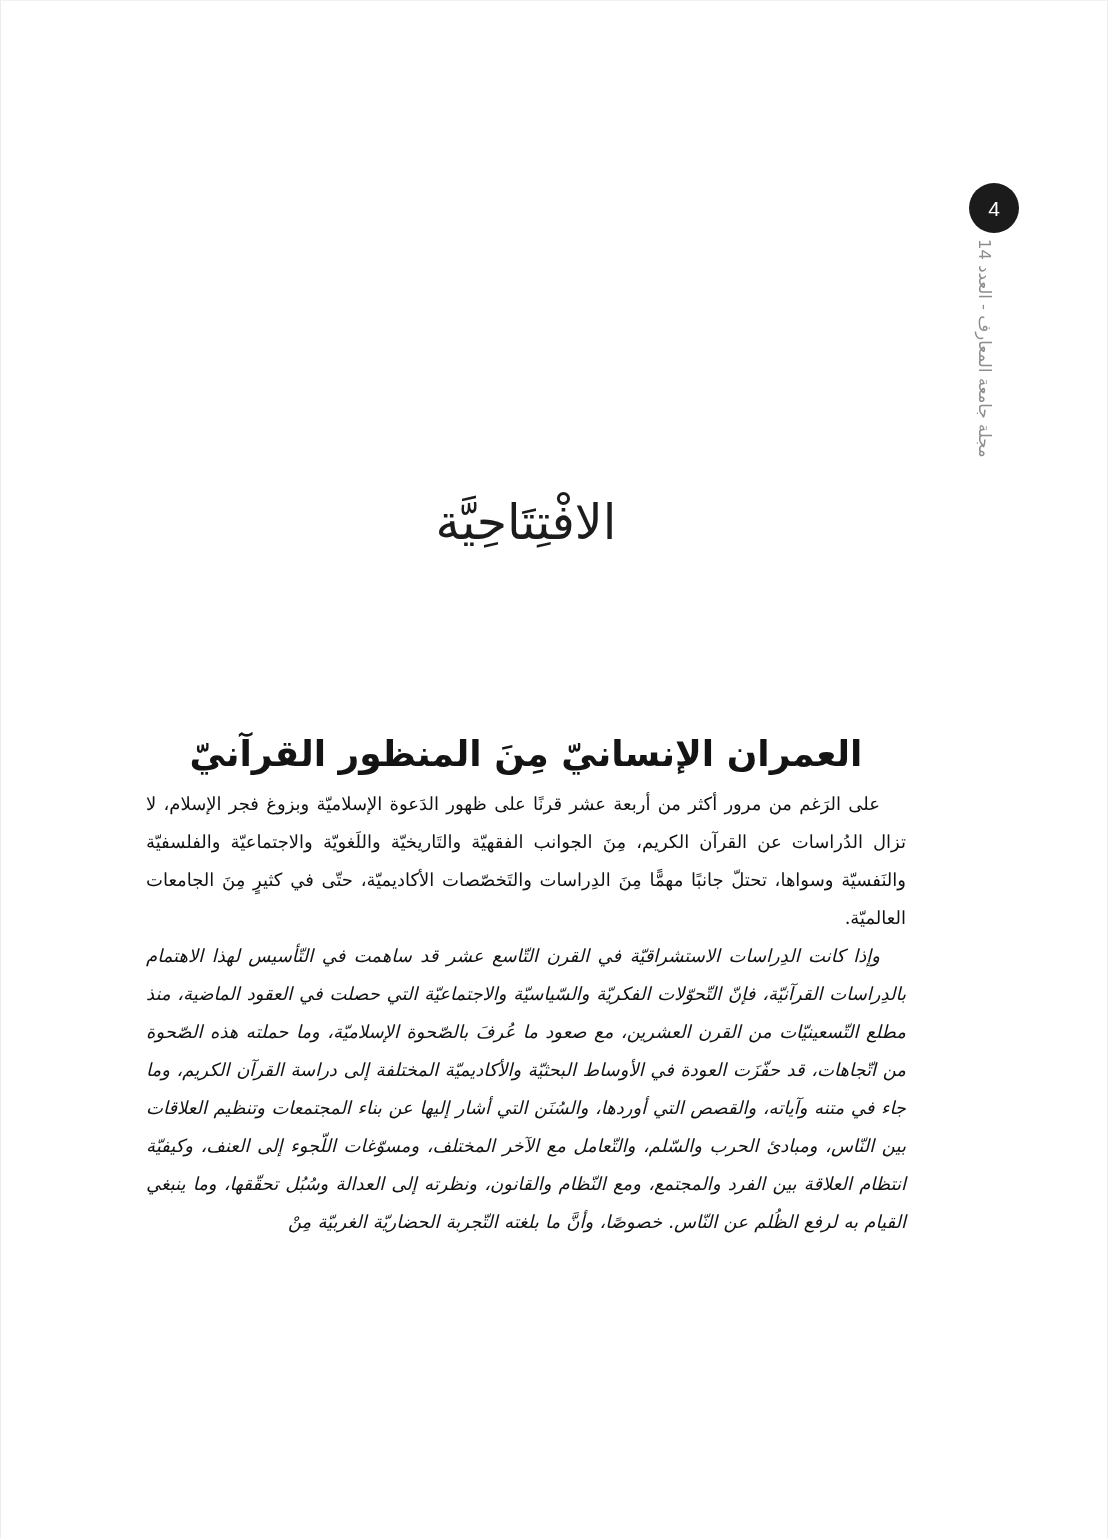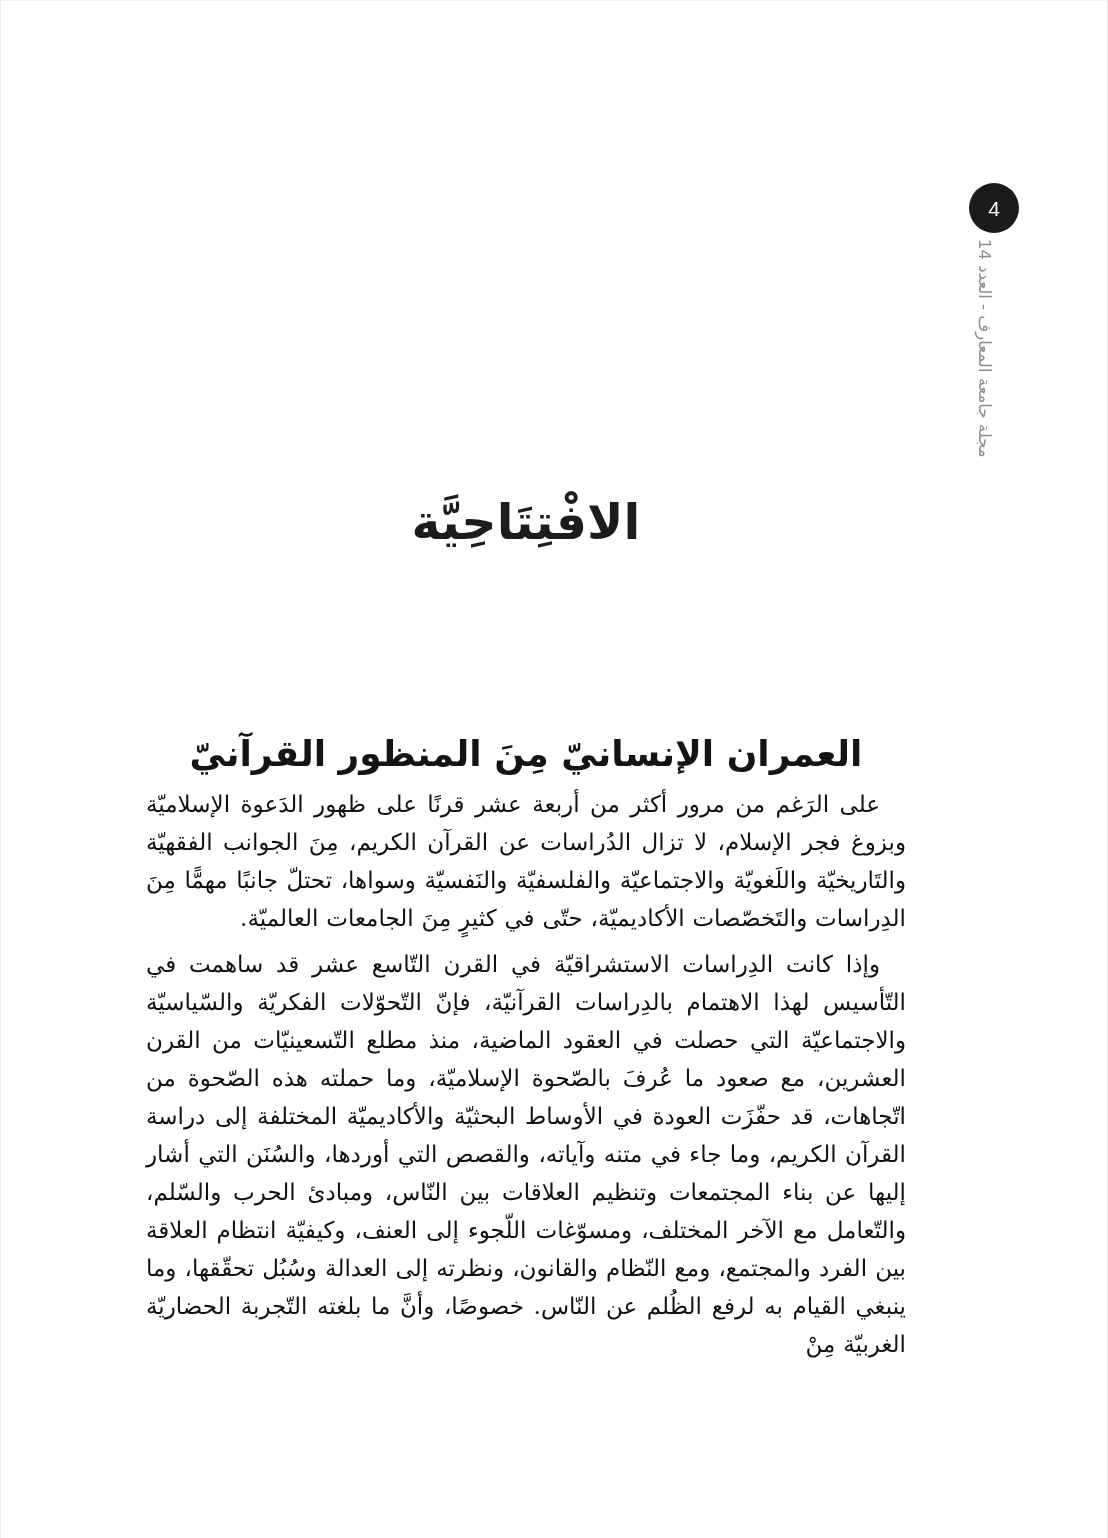--- a/index.html
+++ b/index.html
@@ -81,21 +81,21 @@
   }
 
   .editorial-title {
     position: absolute;
     top: 458px;
     left: 0;
     width: 760px;
     text-align: center;
     font-family: "DejaVu Sans", "Liberation Sans", sans-serif;
     font-size: 49px;
-    font-weight: 700;
+    font-weight: 400;
     color: #1c1c1c;
     line-height: 1.25;
     letter-spacing: 0;
     direction: rtl;
     unicode-bidi: plaintext;
   }
 
   .article-title {
     position: absolute;
     top: 698px;
@@ -115,33 +115,34 @@
     position: absolute;
     top: 784px;
     left: 0;
     width: 760px;
     direction: rtl;
   }
 
   .body-paragraph {
     margin: 0;
     font-family: "DejaVu Serif", "Liberation Serif", serif;
-    font-size: 23px;
+    font-size: 18px;
     font-weight: 400;
     color: #111111;
     line-height: 38px;
     text-align: justify;
     text-justify: inter-word;
     text-indent: 26px;
     direction: rtl;
     unicode-bidi: plaintext;
     word-spacing: 0.5px;
   }
   .body-paragraph + .body-paragraph {
-    margin-top: 8px;
+    margin-top: 0;
+    font-style: italic;
   }
 </style>
 </head>
 <body>
 
 <div class="page">
 
   <div class="side-rail">
     <div class="page-number-badge">4</div>
     <div class="journal-rail-text">مجلة جامعة المعارف - العدد 14</div>

